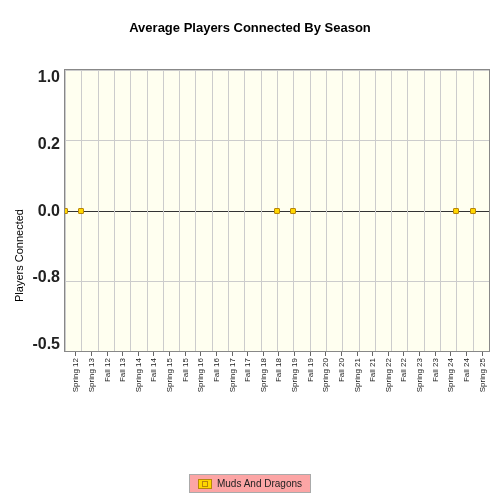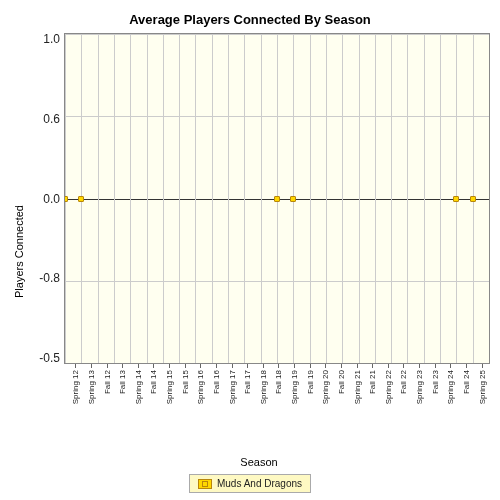--- a/index.html
+++ b/index.html
@@ -11,21 +11,22 @@
       font-size: 11px;
       color: #222;
       overflow: hidden;
     }
     .chart-container {
       width: 500px;
       height: 500px;
       display: flex;
       flex-direction: column;
       align-items: center;
-      padding: 12px 10px 5px 10px;
+      padding: 20px 10px 5px 10px;
+      gap: 28px;
     }
     .chart-title {
       font-size: 13px;
       font-weight: bold;
       margin-bottom: 6px;
       color: #000;
       text-align: center;
     }
     .chart-area {
       display: flex;
@@ -57,23 +58,24 @@
     .y-ticks {
       display: flex;
       flex-direction: column;
       justify-content: space-between;
       align-items: flex-end;
       padding-right: 4px;
       width: 36px;
       flex-shrink: 0;
     }
     .y-tick-label {
-      font-size: 12px;
+      font-size: 16px;
       color: #222;
       line-height: 1;
+      font-weight: bold;
     }
     .plot-area {
       flex: 1;
       position: relative;
       background: #fffff0;
       border: 1px solid #888;
       overflow: hidden;
     }
     
     .grid-line-h {
@@ -141,21 +143,21 @@
       margin-top: 2px;
       margin-bottom: 2px;
     }
     .legend {
       display: flex;
       align-items: center;
       border: 1px solid #aaa;
       padding: 3px 8px;
       margin-top: 4px;
       margin-bottom: 2px;
-      background: #fef9c3;
+      background: #fca5a5;
     }
     .legend-icon {
       width: 14px;
       height: 10px;
       background: #ffd700;
       border: 1px solid #b8860b;
       margin-right: 5px;
       flex-shrink: 0;
       display: flex;
       align-items: center;
@@ -179,21 +181,21 @@
   <div class="chart-title">Average Players Connected By Season</div>
 
   <div class="chart-area">
     <div class="y-axis-label">Players Connected</div>
 
     <div class="chart-inner">
       <div class="plot-and-yaxis">
         <div class="y-ticks">
 
         <div class="y-tick-label">1.0</div>
-            <div class="y-tick-label">0.6</div>
+            <div class="y-tick-label">0.2</div>
             <div class="y-tick-label">0.0</div>
             <div class="y-tick-label">-0.8</div>
             <div class="y-tick-label">-0.5</div>
           </div>
         <div class="plot-area">
 
           <div class="grid-line-h" style="top:0%;"></div>
           <div class="grid-line-h" style="top:25%;"></div>
           <div class="zero-line" style="top:50%;"></div>
           <div class="grid-line-h" style="top:75%;"></div>
@@ -340,21 +342,20 @@
           <div class="x-tick-wrapper">
             <div class="x-tick-mark"></div>
             <div class="x-tick-label">Fall 24</div>
           </div>
           <div class="x-tick-wrapper">
             <div class="x-tick-mark"></div>
             <div class="x-tick-label">Spring 25</div>
           </div>
         </div>
 
-      <div class="x-axis-label">Season</div>
     </div>
   </div>
 
   <div class="legend">
     <div class="legend-icon">
       <div class="legend-dot"></div>
     </div>
     <span class="legend-label">Muds And Dragons</span>
   </div>
 </div>

